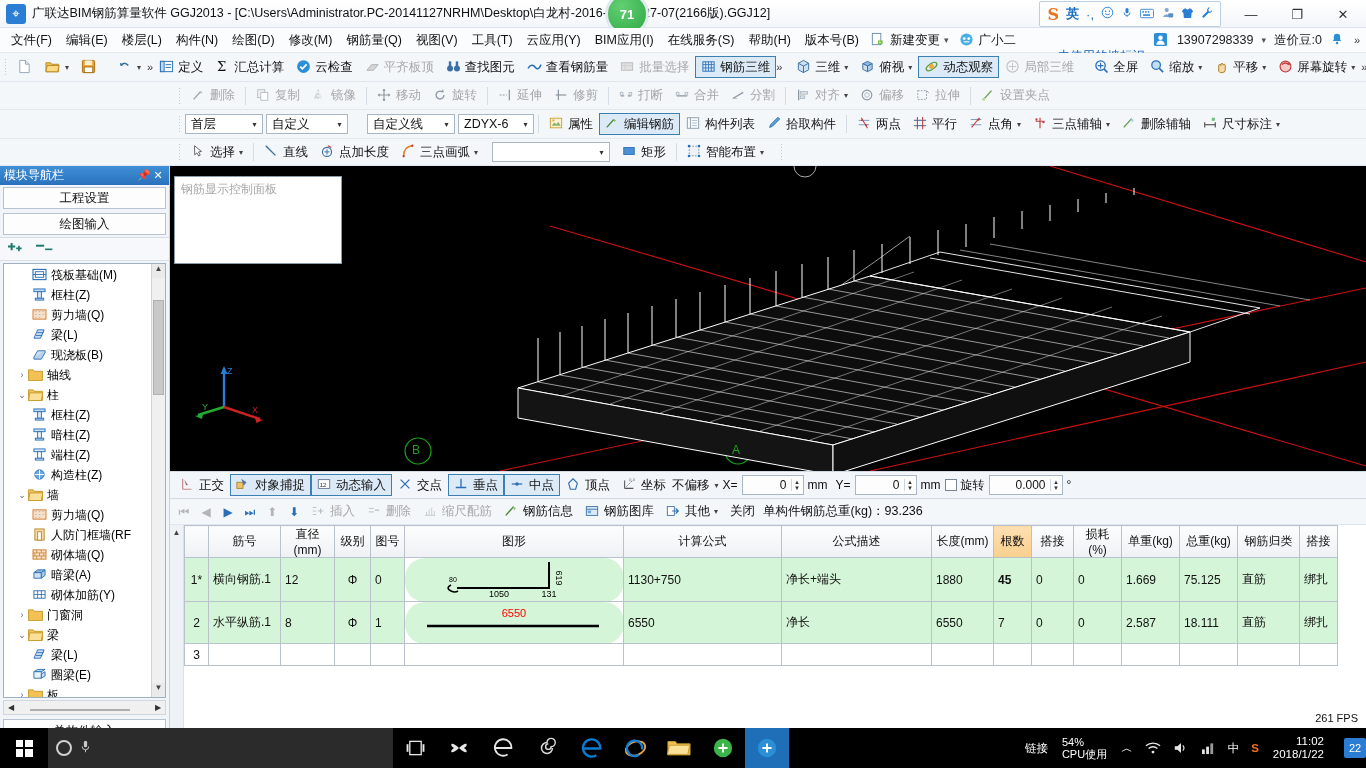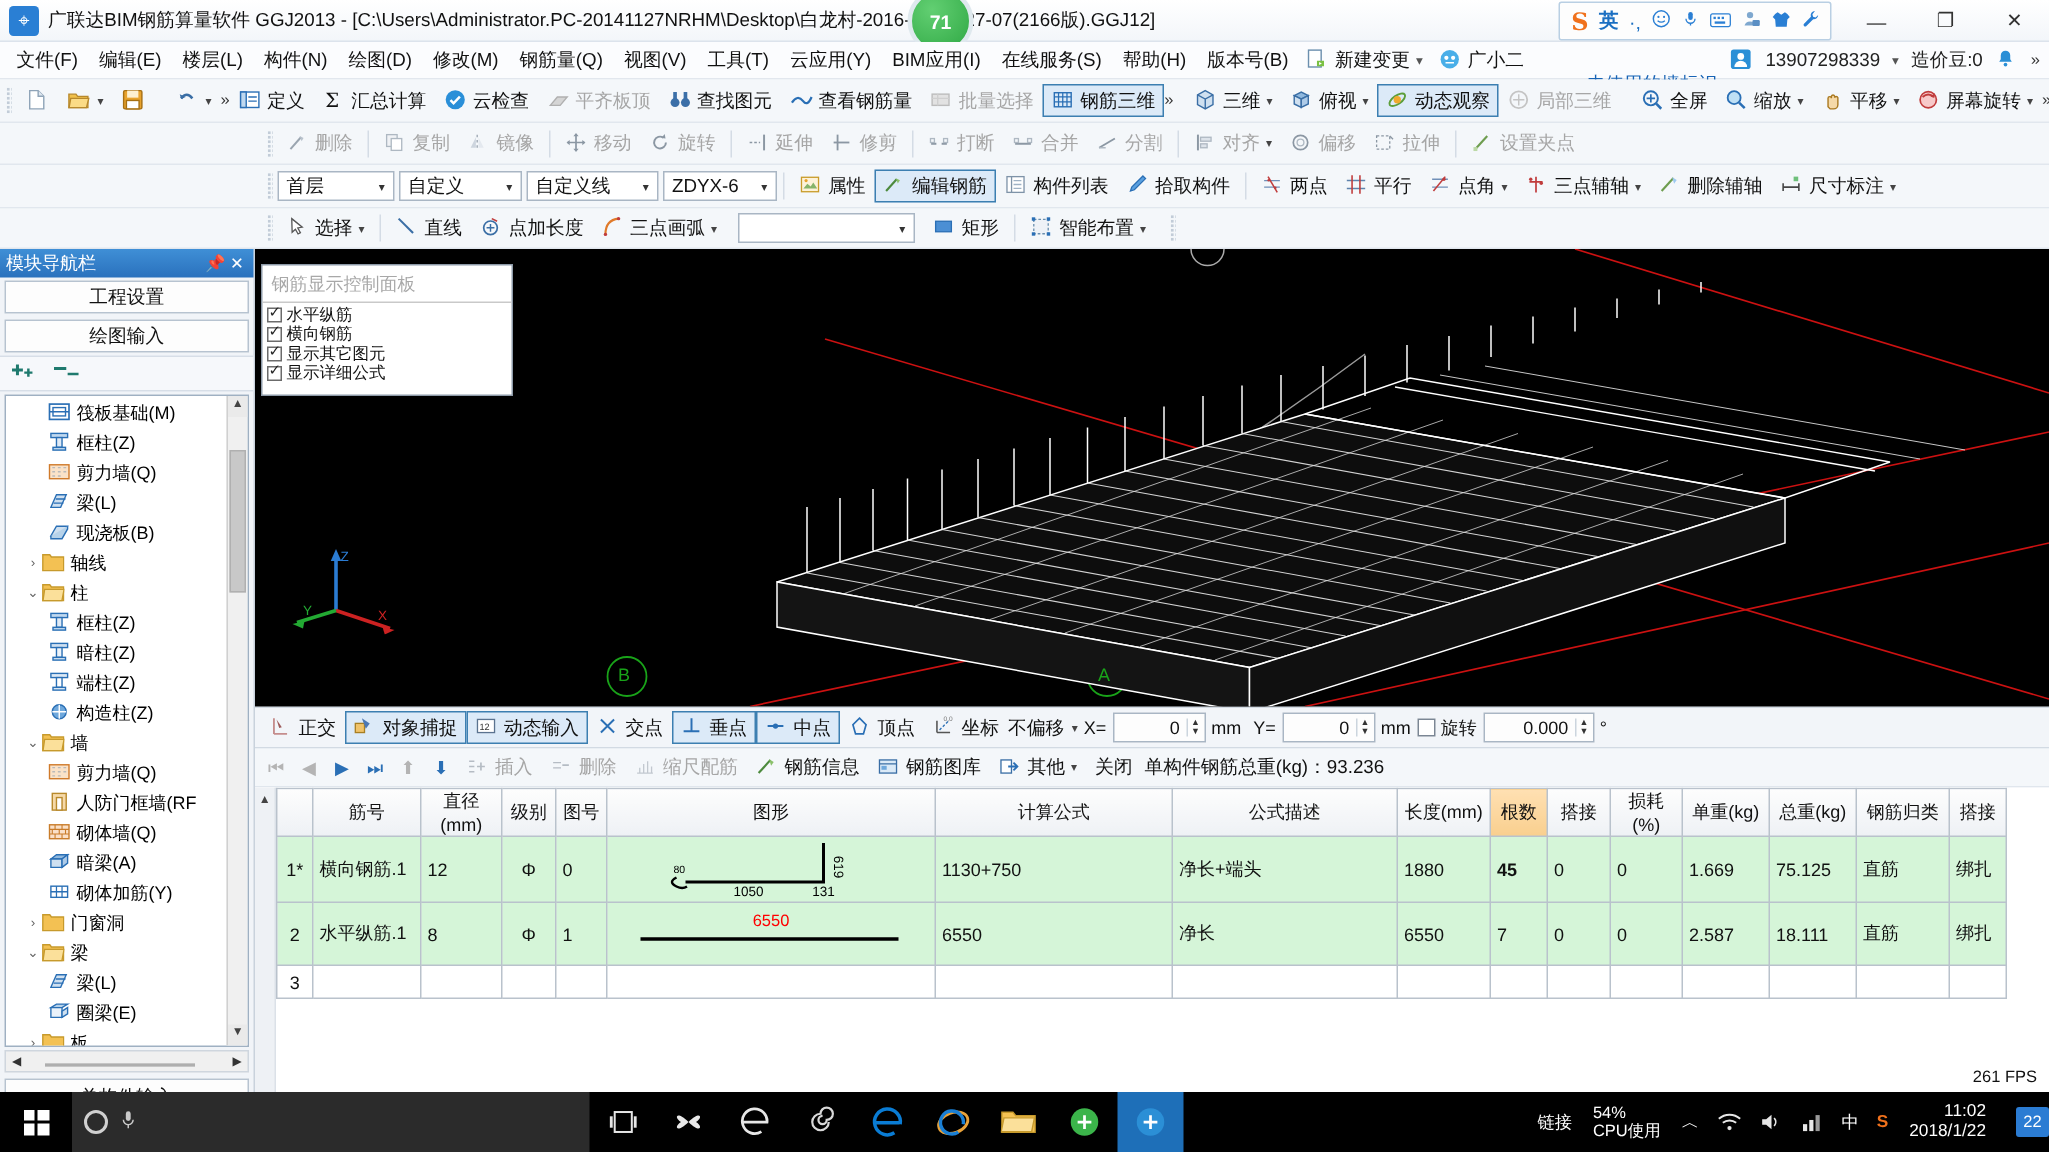--- a/index.html
+++ b/index.html
@@ -173,21 +173,21 @@
     background: linear-gradient(#fdfdfd,#eef1f5); border: 1px solid #b9c2cc;
     font-weight: normal; font-size: 12px; color: #111; height: 22px; padding: 0 3px;
   }
   table.grid th.hl { background: linear-gradient(#ffe0b2,#f9cf8e); }
   table.grid td { border: 1px solid #b9c2cc; height: 42px; padding: 0 4px; color: #111;
                   background: #d5f5d8; vertical-align: middle; }
   table.grid tr.r3 td { height: 22px; background: #fff; }
   td.idx { background: #fbd8a6; color: #8a4a00; text-align: center; }
   td.idx2 { background: #fff; color: #111; text-align: center; }
   td.cyan { background: #b7e3e1; font-weight: bold; }
-  td.gfig { padding: 0; }
+  td.gfig { padding: 0; border-radius: 20px; }
   .vscroll-h { height: 14px; background: #f0f0f0; border-top: 1px solid #d8dee5; display: flex; align-items: center; }
   .vscroll-h .ar { width: 14px; text-align: center; font-size: 8px; color: #333; }
   .vscroll-h .track { flex: 1; position: relative; height: 100%; }
   .vscroll-h .thumb { position: absolute; left: 8px; width: 835px; top: 1px; bottom: 1px;
                       background: #c8c8c8; border: 1px solid #aeaeae; }
 
   
   .taskbar { position: absolute; left: 0; bottom: 0; width: 1366px; height: 40px;
              background: #000; display: flex; align-items: center; }
   .start { width: 48px; height: 40px; display: flex; align-items: center; justify-content: center; }
@@ -604,21 +604,21 @@
   <div class="tb" style="padding-left:178px;height:29px">
     <div class="grip"></div>
     <div class="combo" style="width:78px">
       <span>首层</span>
       <span class="arw">▾</span>
     </div>
     <div class="combo" style="width:82px;margin-left:3px">
       <span>自定义</span>
       <span class="arw">▾</span>
     </div>
-    <div class="combo" style="width:88px;margin-left:3px">
+    <div class="combo" style="width:88px;margin-left:19px">
       <span>自定义线</span>
       <span class="arw">▾</span>
     </div>
     <div class="combo" style="width:76px;margin-left:3px">
       <span>ZDYX-6</span>
       <span class="arw">▾</span>
     </div>
     <div class="sep"></div>
     <div class="tbtn">
       <span class="ic"><svg width="14" height="14" viewBox="0 0 16 16">
@@ -1075,38 +1075,20 @@
             <line x1="790" y1="84" x2="1110" y2="140"></line>
             <line x1="820" y1="78" x2="1140" y2="134"></line>
           </g>
         </svg>
 
         <div style="position:absolute;left:242px;top:277px;color:#19a319;font-size:12px">B</div>
         <div style="position:absolute;left:562px;top:277px;color:#19a319;font-size:12px">A</div>
 
         <div class="rebar-panel">
           <div class="hd">钢筋显示控制面板</div>
-          <div class="lst">
-            <div class="it">
-              <span class="cbx"></span>
-              <span>水平纵筋</span>
-            </div>
-            <div class="it">
-              <span class="cbx"></span>
-              <span>横向钢筋</span>
-            </div>
-            <div class="it">
-              <span class="cbx"></span>
-              <span>显示其它图元</span>
-            </div>
-            <div class="it">
-              <span class="cbx"></span>
-              <span>显示详细公式</span>
-            </div>
-          </div>
         </div>
 
         <svg class="axis3d" viewBox="0 0 70 60">
           <line x1="30" y1="44" x2="30" y2="8" stroke="#2b7cd3" stroke-width="2.4"></line>
           <polygon points="30,3 26.5,11 33.5,11" fill="#2b7cd3"></polygon>
           <text x="33" y="11" font-size="9" fill="#2b7cd3" font-family="Liberation Sans, sans-serif">Z</text>
           <line x1="30" y1="44" x2="66" y2="56" stroke="#cc2222" stroke-width="2.4"></line>
           <polygon points="69,57 61,55 62.5,60" fill="#cc2222"></polygon>
           <text x="58" y="50" font-size="9" fill="#cc2222" font-family="Liberation Sans, sans-serif">X</text>
           <line x1="30" y1="44" x2="4" y2="52" stroke="#23aa33" stroke-width="2.4"></line>

